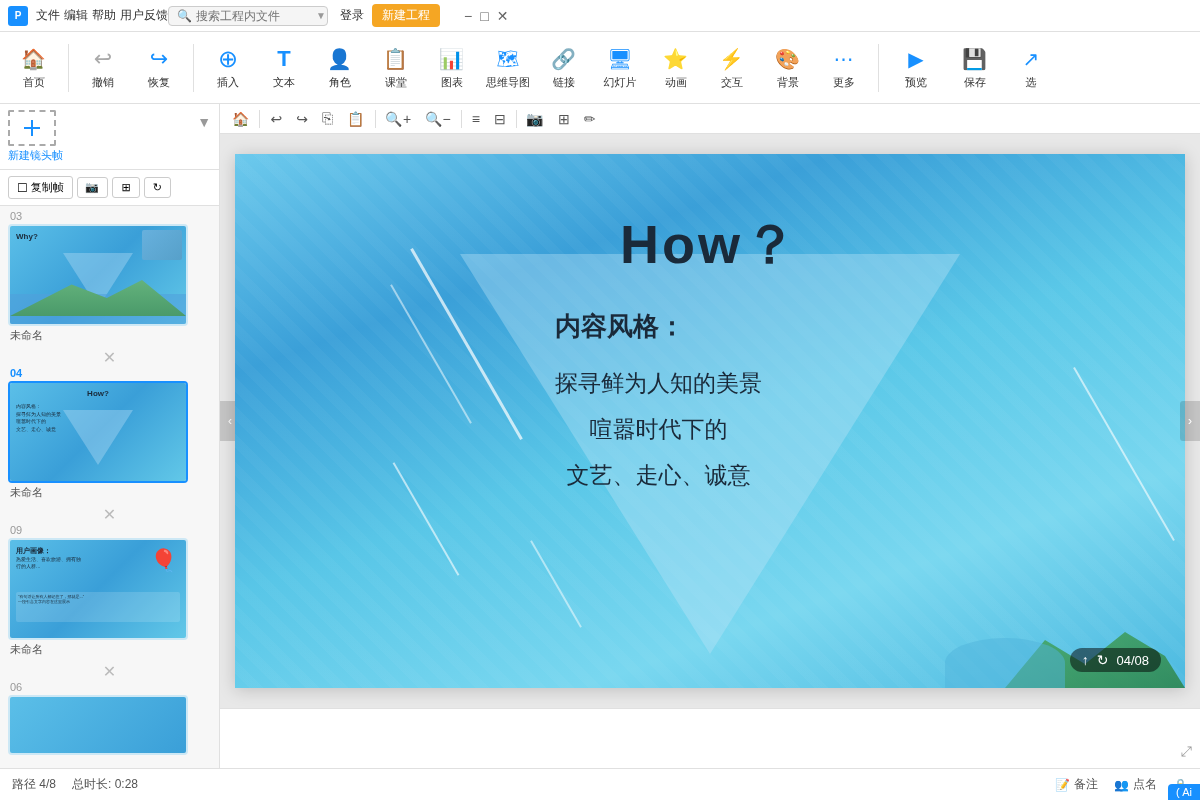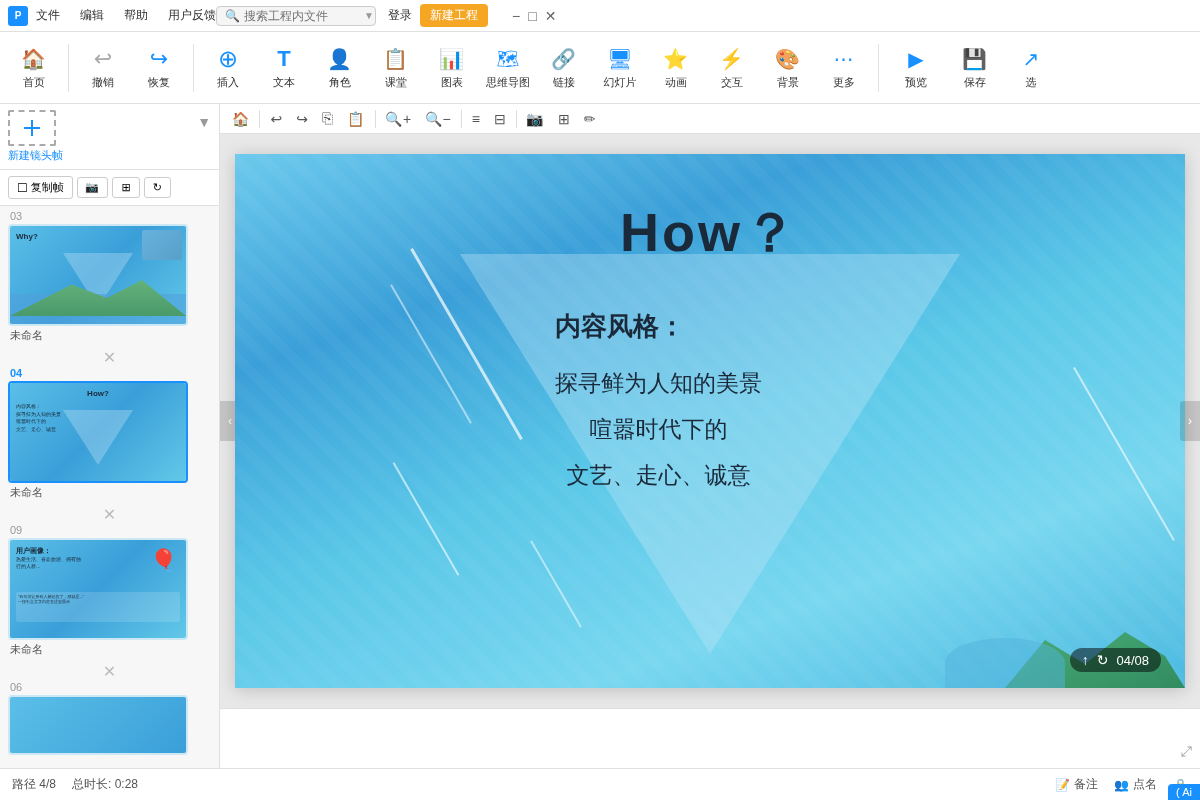--- a/index.html
+++ b/index.html
@@ -17,21 +17,21 @@
     }
     #titlebar .logo {
       width: 20px; height: 20px;
       background: #1890ff;
       border-radius: 3px;
       display: flex; align-items: center; justify-content: center;
       color: #fff; font-size: 10px; font-weight: bold;
       margin-right: 8px;
     }
     #titlebar .menu-items {
-      display: flex; gap: 20px; flex: 0 0 auto; align-items: flex-end;
+      display: flex; gap: 4px; flex: 0 0 auto; align-items: flex-end;
     }
     #titlebar .menu-items span {
       font-size: 12px; color: #333; cursor: pointer;
     }
     #titlebar .title {
       flex: 1; text-align: center; font-size: 13px; color: #333;
     }
     #titlebar .search-box {
       display: flex; align-items: center;
       border: 1px solid #ccc; border-radius: 4px;
@@ -499,21 +499,21 @@
              border-right: 250px solid transparent;
              border-top: 400px solid rgba(190,228,248,0.38);">
         </div>
 
         <div style="position:absolute; top:80px; left:230px; width:3px; height:220px; background:rgba(255,255,255,0.7); transform:rotate(-30deg);"></div>
         <div style="position:absolute; top:120px; left:195px; width:2px; height:160px; background:rgba(255,255,255,0.5); transform:rotate(-30deg);"></div>
         <div style="position:absolute; top:300px; left:190px; width:2px; height:130px; background:rgba(255,255,255,0.6); transform:rotate(-30deg);"></div>
         <div style="position:absolute; top:200px; right:60px; width:2px; height:200px; background:rgba(255,255,255,0.6); transform:rotate(-30deg);"></div>
         <div style="position:absolute; top:380px; left:320px; width:2px; height:100px; background:rgba(255,255,255,0.5); transform:rotate(-30deg);"></div>
 
-        <div style="position:absolute; top:43px; left:0; right:0; text-align:center; font-size:54px; font-weight:bold; color:#1a2a3a; letter-spacing:3px; font-family:'Microsoft YaHei', Arial, sans-serif;">How？</div>
+        <div style="position:absolute; top:55px; left:0; right:0; text-align:center; font-size:54px; font-weight:bold; color:#1a2a3a; letter-spacing:3px; font-family:'Microsoft YaHei', Arial, sans-serif;">How？</div>
 
         <div style="position:absolute; top:155px; left:320px;">
           <div style="font-size:26px; font-weight:bold; color:#1a2a3a; margin-bottom:16px;">内容风格：</div>
           <div style="font-size:23px; color:#1a2a3a; line-height:2.0; text-align:center;">
             <div>探寻鲜为人知的美景</div>
             <div>喧嚣时代下的</div>
             <div>文艺、走心、诚意</div>
           </div>
         </div>
 

